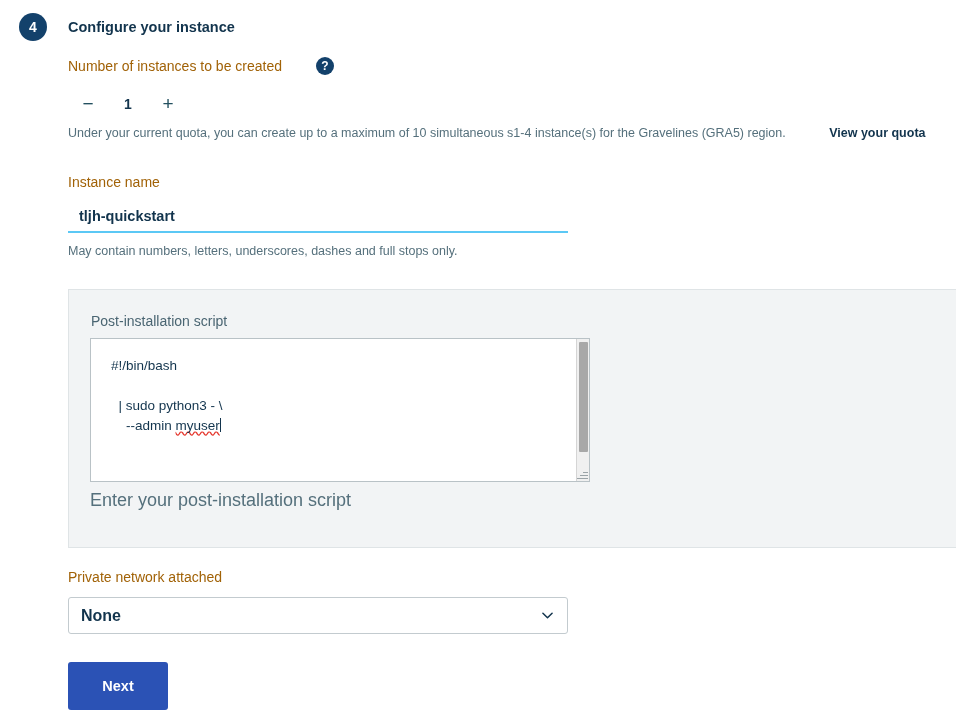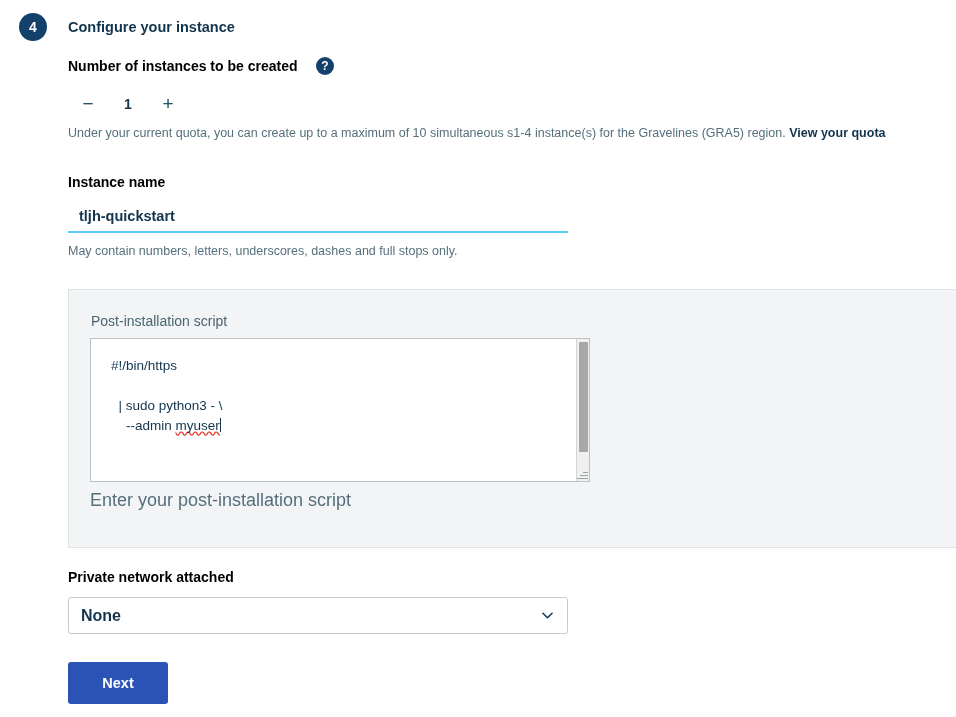--- a/index.html
+++ b/index.html
@@ -44,22 +44,22 @@
     top: 19px;
     font-size: 14.5px;
     font-weight: bold;
     color: #12344d;
   }
 
   
   .field-label {
     position: absolute;
     font-size: 14px;
-    color: #000000;
-    font-weight: 700;
+    color: #a16207;
+    font-weight: 400;
   }
   #instances-label { left: 68px; top: 58px; }
 
   .help-icon {
     position: absolute;
     left: 316px;
     top: 57px;
     width: 18px;
     height: 18px;
     border-radius: 50%;
@@ -108,20 +108,21 @@
     top: 126px;
     font-size: 12.5px;
     color: #55707c;
     white-space: nowrap;
   }
   .quota-link {
     color: #12344d;
     font-weight: bold;
     text-decoration: none;
     cursor: pointer;
+    margin-left: 40px;
   }
 
   #instance-name-label { left: 68px; top: 174px; }
 
   .name-input {
     position: absolute;
     left: 68px;
     top: 203px;
     width: 500px;
     height: 30px;
@@ -269,21 +270,21 @@
     top: 12px;
     width: 11px;
     height: 11px;
   }
 
   .next-button {
     position: absolute;
     left: 68px;
     top: 662px;
     width: 100px;
-    height: 42px;
+    height: 48px;
     background: #2b52b5;
     color: #ffffff;
     border: none;
     border-radius: 3px;
     font-family: "Liberation Sans", sans-serif;
     font-size: 14.5px;
     font-weight: bold;
     cursor: pointer;
   }
 </style>
@@ -313,21 +314,21 @@
   <div class="field-label" id="instance-name-label">Instance name</div>
 
   <input class="name-input" type="text" value="tljh-quickstart" style="">
 
   <div class="hint-text">May contain numbers, letters, underscores, dashes and full stops only.</div>
 
   <div class="script-panel">
     <div class="script-panel-title">Post-installation script</div>
 
     <div class="script-box">
-      <div class="script-code"><span>#!/bin/https</span><br><br><span>  | sudo python3 - \</span><br><span>&nbsp;&nbsp;&nbsp;&nbsp;--admin <span class="spell">myuser</span></span><span class="caret"></span></div>
+      <div class="script-code"><span>#!/bin/bash</span><br><br><span>  | sudo python3 - \</span><br><span>&nbsp;&nbsp;&nbsp;&nbsp;--admin <span class="spell">myuser</span></span><span class="caret"></span></div>
 
       <div class="scroll-track">
         <div class="scroll-thumb"></div>
       </div>
 
       <div class="resize-grip">
         <i style="bottom:1px;width:11px;"></i>
         <i style="bottom:4px;width:8px;"></i>
         <i style="bottom:7px;width:5px;"></i>
       </div>

